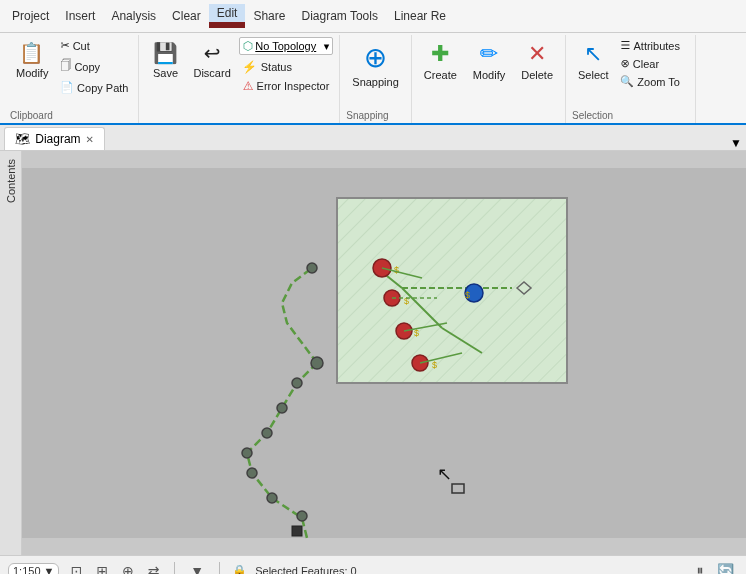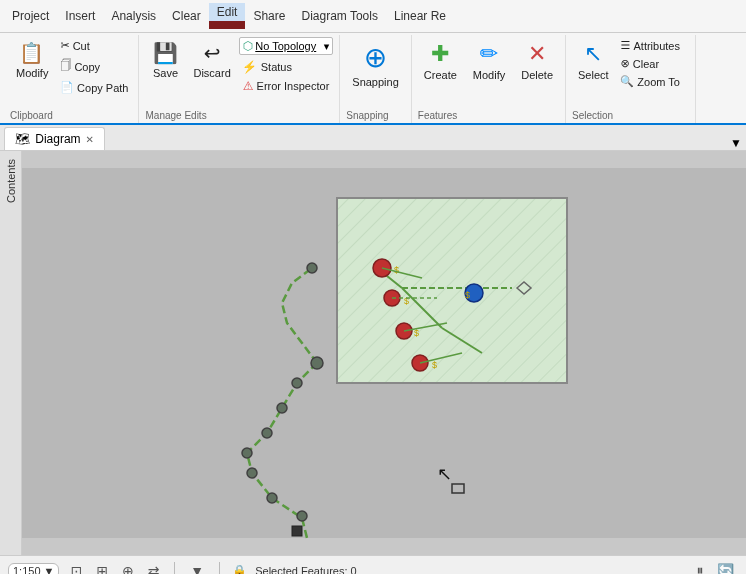--- a/index.html
+++ b/index.html
@@ -13,21 +13,21 @@
       align-items: center;
       height: 22px;
       padding: 16px 4px;
     }
     .menu-item {
       padding: 2px 8px;
       cursor: pointer;
       font-size: 12px;
       color: #333;
     }
-    .menu-item.active { background: #cce0f5; border-bottom: 8px solid #7f1d1d; }
+    .menu-item.active { background: #cce0f5; border-bottom: 6px solid #7f1d1d; }
 
     
     .ribbon {
       background: #f5f5f5;
       border-bottom: 2px solid #0078d7;
       display: flex;
       flex-direction: row;
       height: 92px;
       padding: 2px 4px 0 4px;
     }
@@ -265,21 +265,20 @@
         <div class="ribbon-btn-small">
           <span style="color:#f80;font-size:12px;">⚡</span>
           <span>Status</span>
         </div>
         <div class="ribbon-btn-small">
           <span style="color:#d44;font-size:12px;">⚠</span>
           <span>Error Inspector</span>
         </div>
       </div>
     </div>
-    <div class="ribbon-group-label">Manage Edits</div>
   </div>
 
   <div class="ribbon-group" style="min-width:70px;">
     <div class="ribbon-buttons-row" style="justify-content:center;">
       <div class="ribbon-btn-large">
         <div style="font-size:28px; color:#0078d7;">⊕</div>
         <span>Snapping</span>
       </div>
     </div>
     <div class="ribbon-group-label">Snapping</div>
@@ -293,21 +292,20 @@
       </div>
       <div class="ribbon-btn-large">
         <div style="font-size:22px; color:#08f;">✏</div>
         <span>Modify</span>
       </div>
       <div class="ribbon-btn-large">
         <div style="font-size:22px; color:#c44;">✕</div>
         <span>Delete</span>
       </div>
     </div>
-    <div class="ribbon-group-label">Features</div>
   </div>
 
   <div class="ribbon-group" style="min-width:130px;">
     <div class="ribbon-buttons-row" style="align-items:flex-start;">
       <div class="ribbon-btn-large">
         <div style="font-size:22px; color:#0078d7;">↖</div>
         <span>Select</span>
       </div>
       <div class="ribbon-small-group">
         <div class="ribbon-btn-small">

